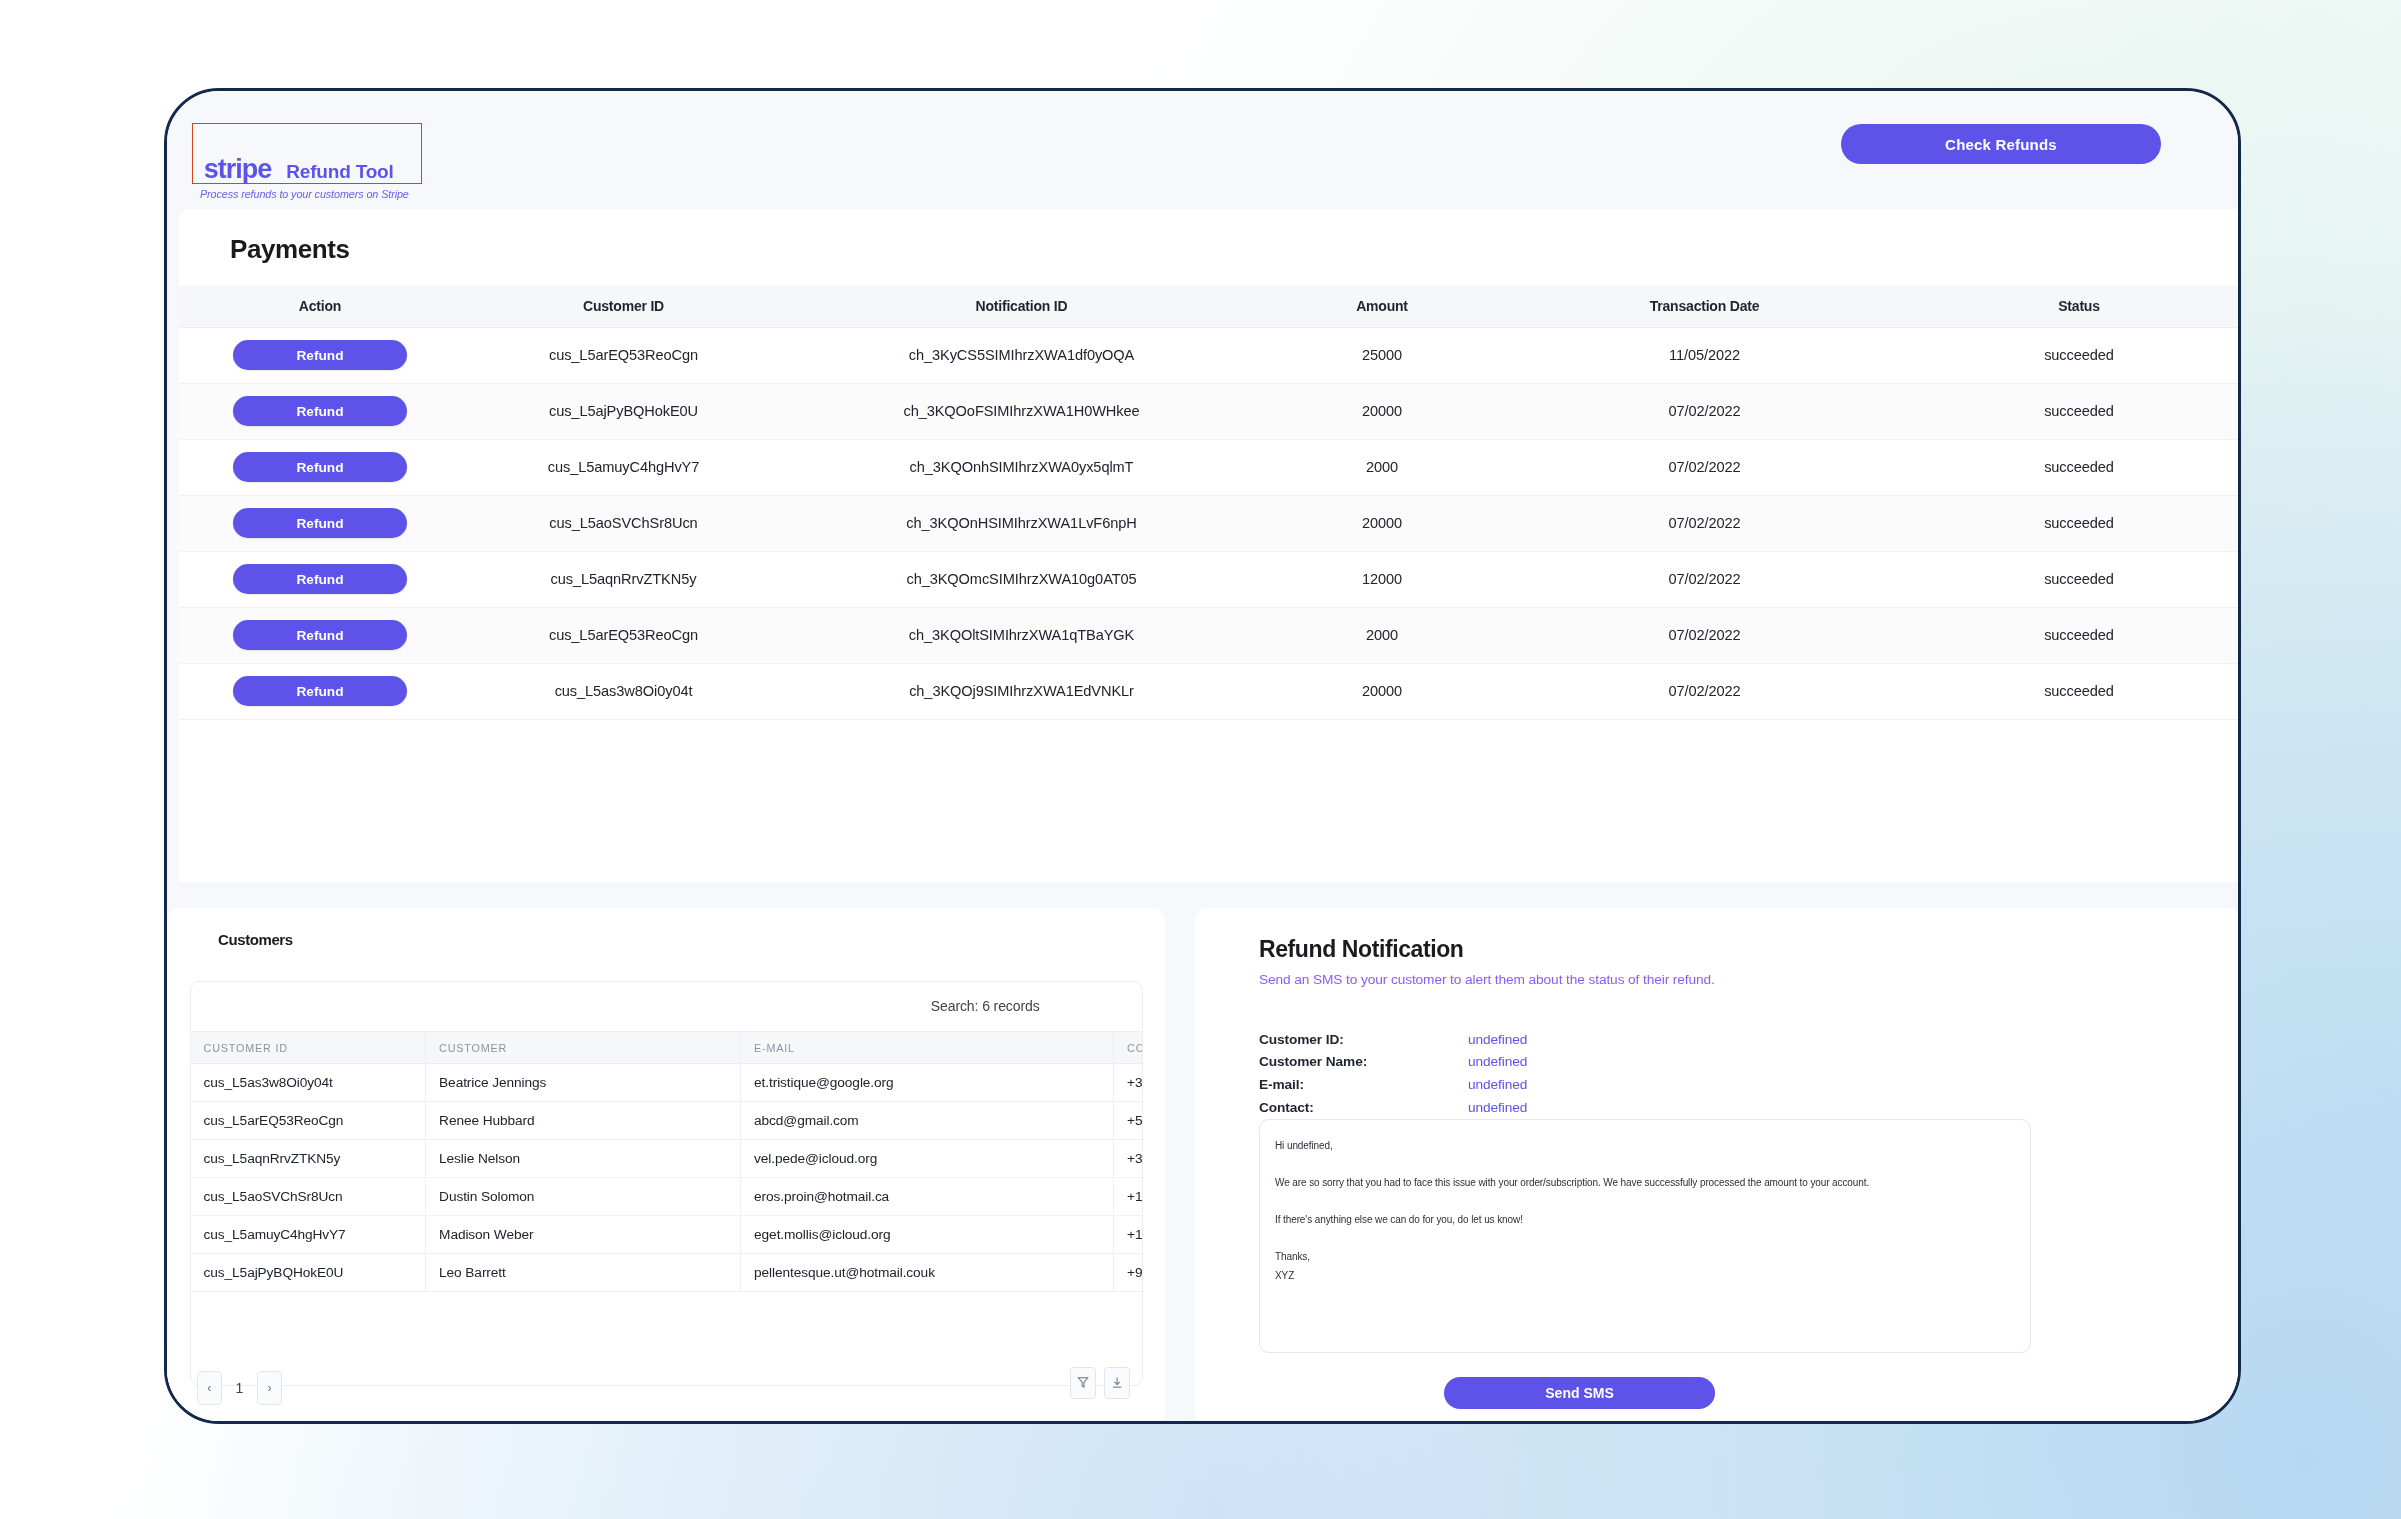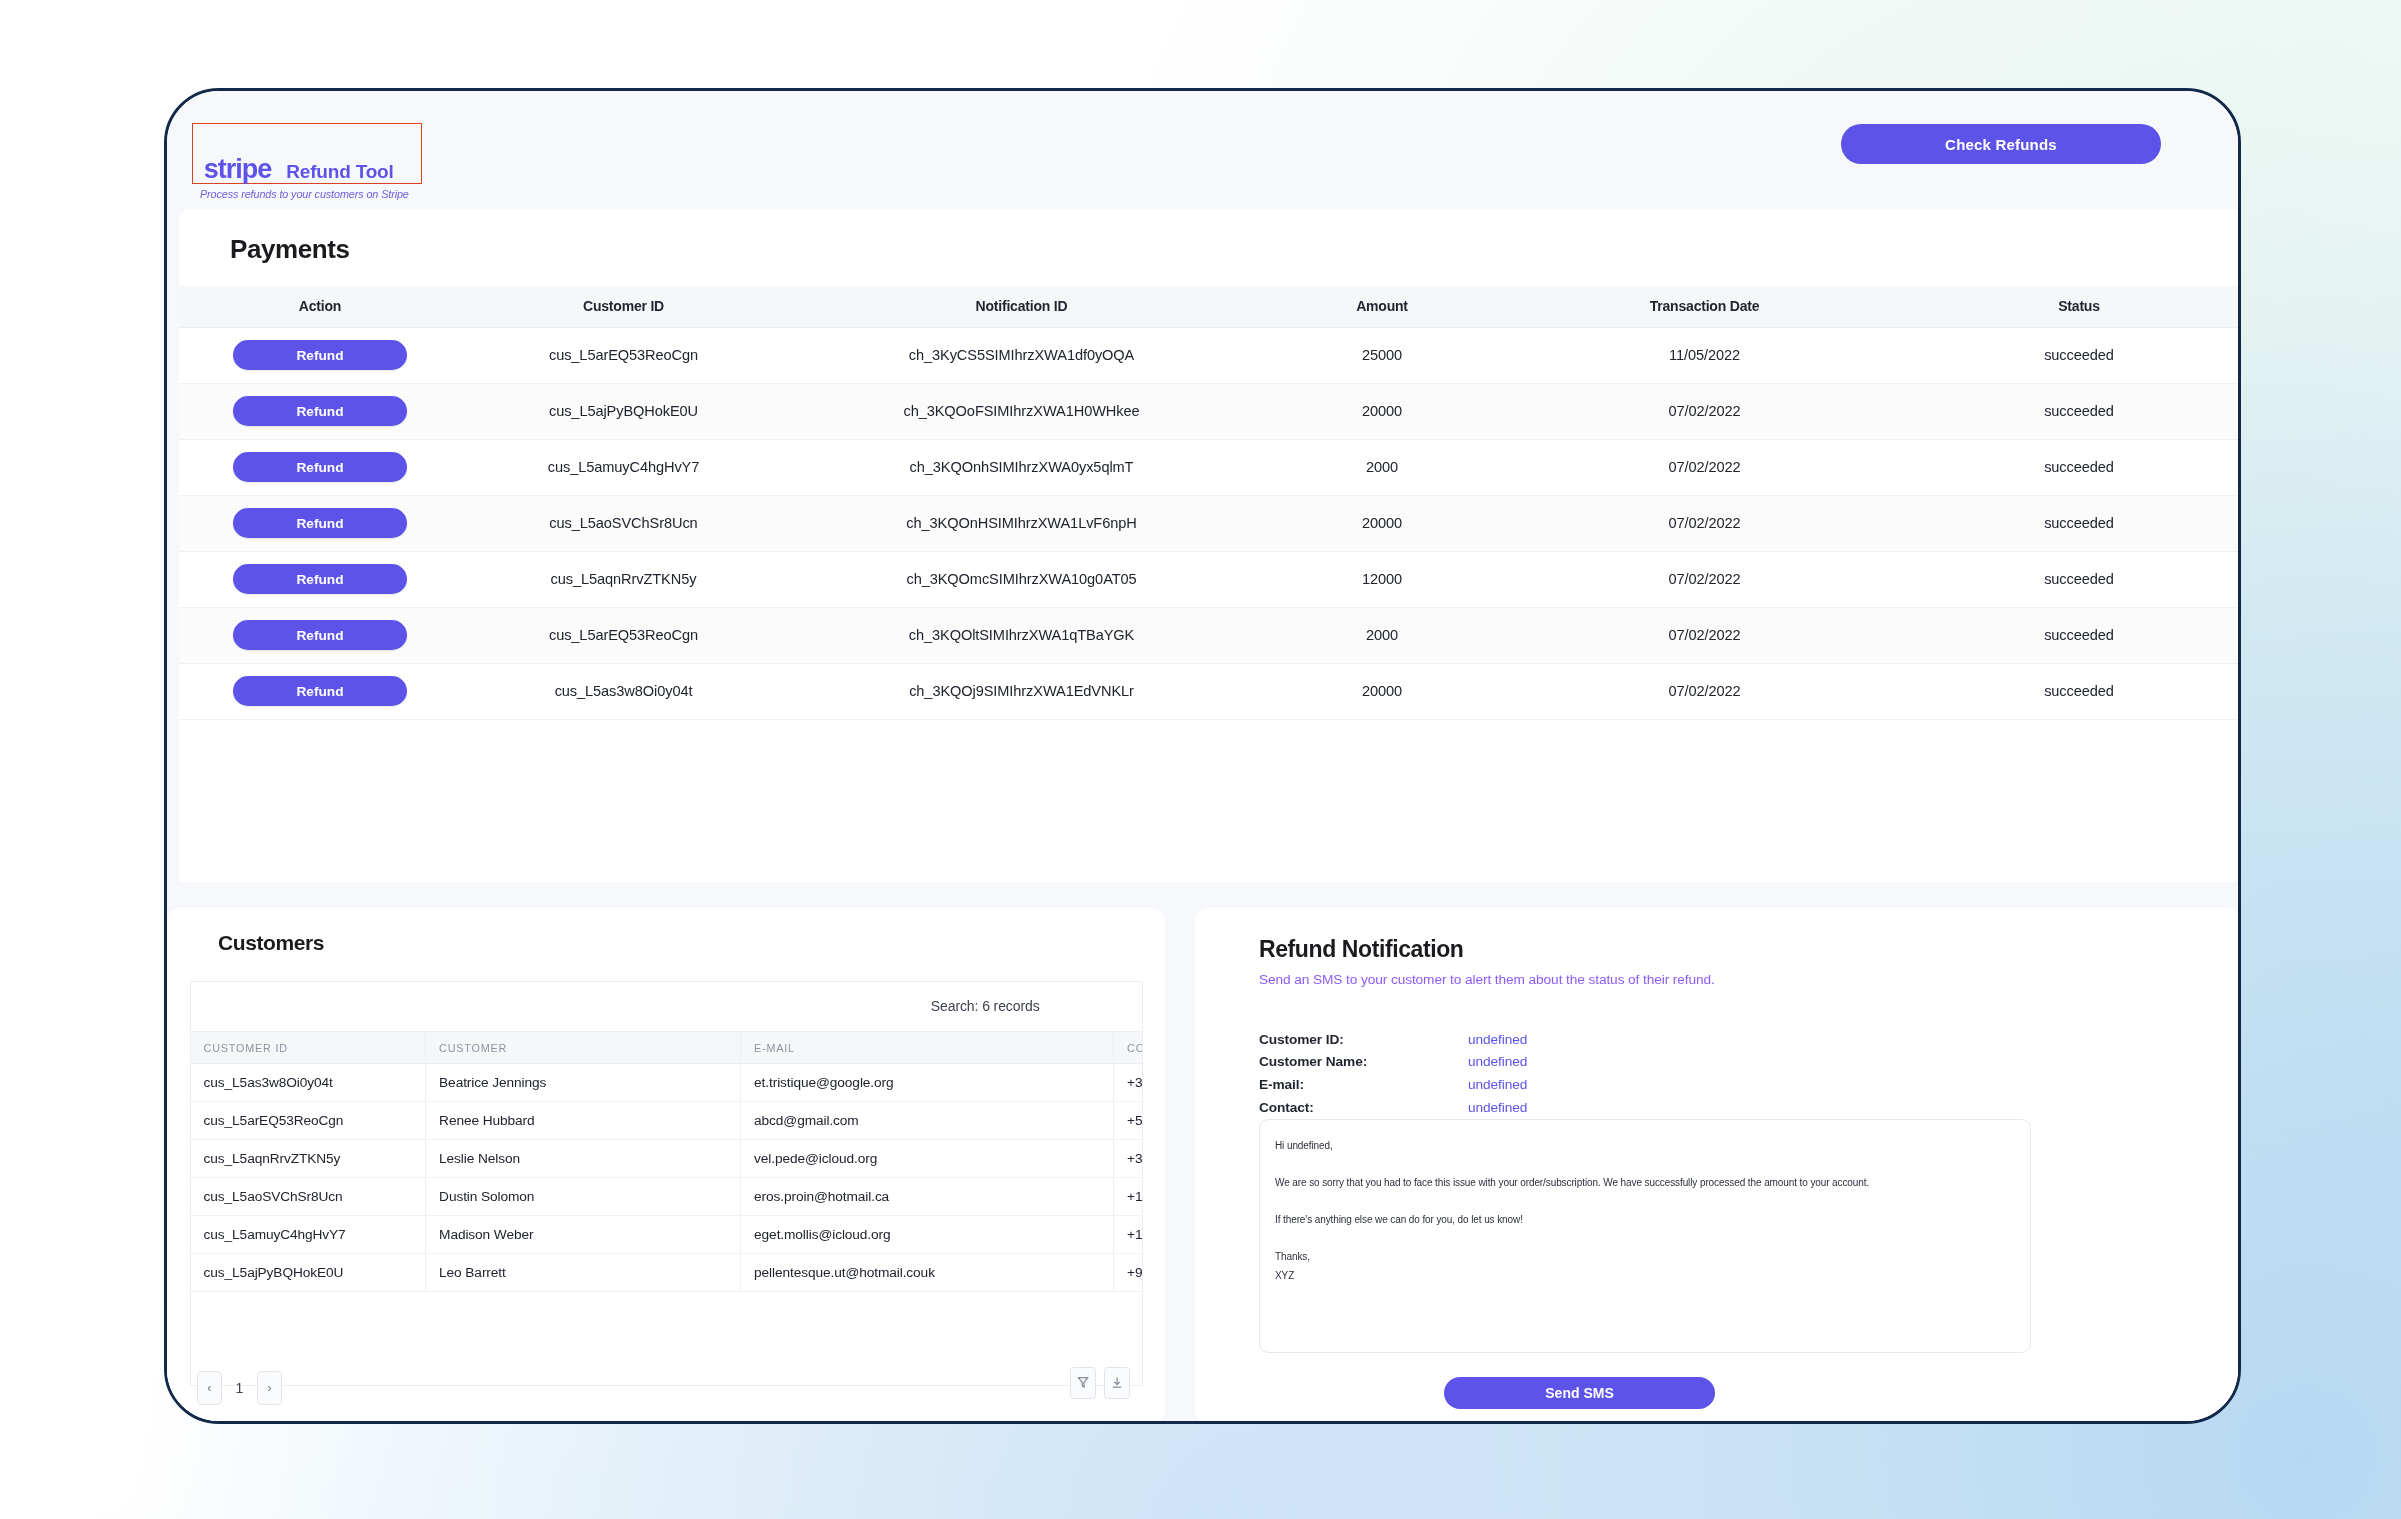--- a/index.html
+++ b/index.html
@@ -189,34 +189,34 @@
     top: 26px;
     width: 998px;
     height: 515px;
     background: #ffffff;
     border-radius: 13px;
   }
   #customers-title {
     position: absolute;
     left: 51px;
     top: 22.6px;
-    font-size: 21px;
+    font-size: 15px;
     font-weight: bold;
     color: #1b1b1f;
     letter-spacing: -0.4px;
   }
 
   #customers-grid {
     position: absolute;
     left: 22.6px;
     top: 73px;
     width: 953px;
     height: 405px;
     border: 0.9px solid #eceef2;
-    border-radius: 2px;
+    border-radius: 9px;
     background: #ffffff;
     overflow: hidden;
   }
   #customers-toolbar {
     height: 49px;
     position: relative;
   }
   #customers-search {
     position: absolute;
     right: 102px;

